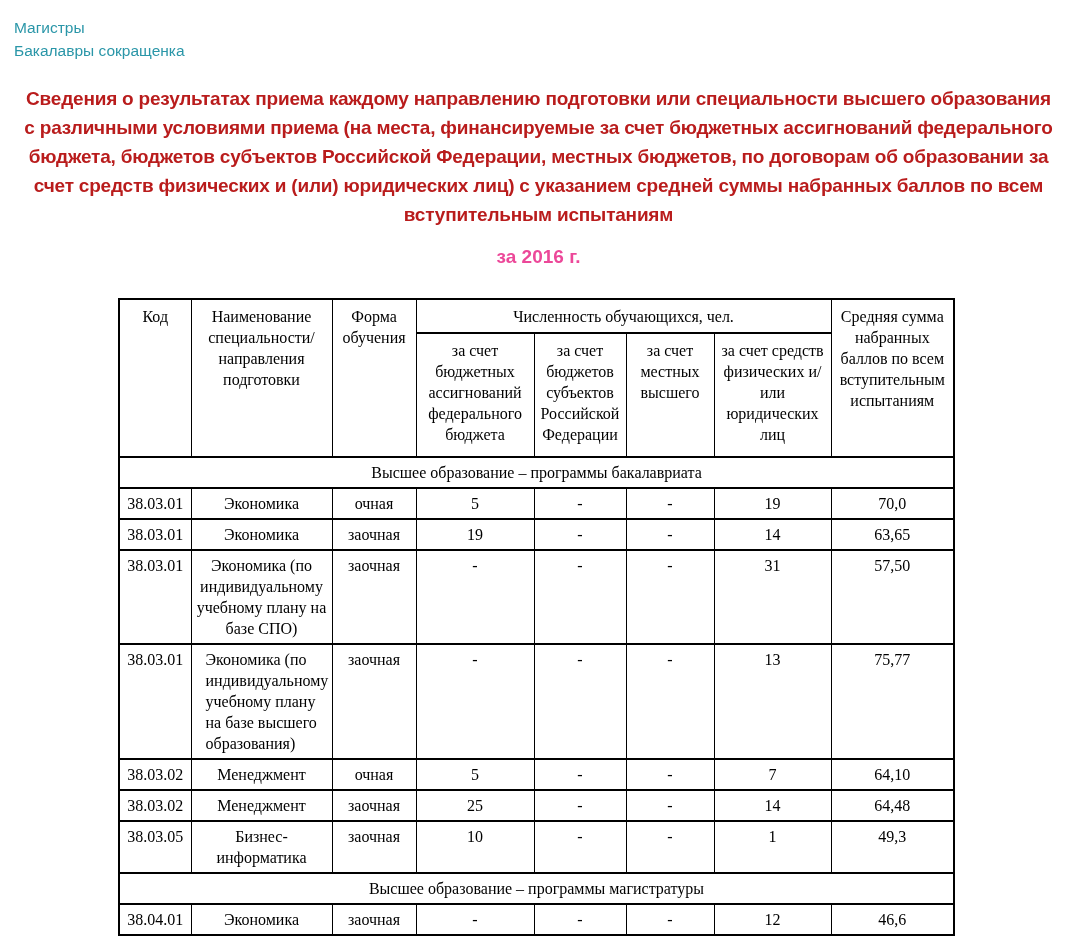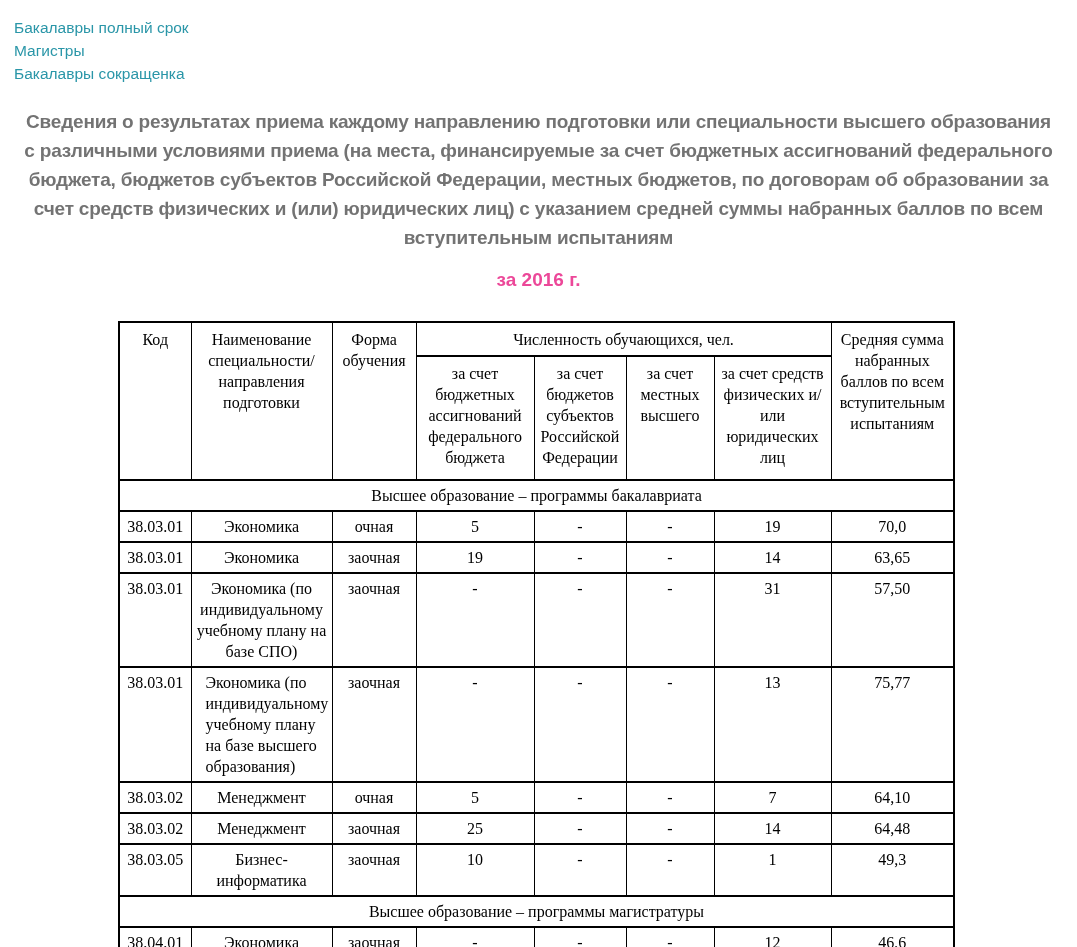--- a/index.html
+++ b/index.html
@@ -28,21 +28,21 @@
   }
   
   .doc-title {
     width: 1032px;
     margin: 22px auto 0;
     text-align: center;
     font-weight: bold;
     font-size: 19px;
     line-height: 29px;
     letter-spacing: -0.2px;
-    color: #737373;
+    color: #b91c1c;
   }
   .doc-title-year {
     margin: 13px 0 0;
     text-align: center;
     font-weight: bold;
     font-size: 19px;
     line-height: 29px;
     color: #ec4899;
   }
   
@@ -86,21 +86,20 @@
   }
   table.adm td.left {
     text-align: left;
     padding-left: 14px;
   }
 </style>
 </head>
 <body>
 
 <nav class="top-links">
-  <a href="#">Бакалавры полный срок</a>
   <a href="#">Магистры</a>
   <a href="#">Бакалавры сокращенка</a>
 </nav>
 
 <div class="doc-title">Сведения о результатах приема каждому направлению подготовки или специальности высшего образования с различными условиями приема (на места, финансируемые за счет бюджетных ассигнований федерального бюджета, бюджетов субъектов Российской Федерации, местных бюджетов, по договорам об образовании за счет средств физических и (или) юридических лиц) с указанием средней суммы набранных баллов по всем вступительным испытаниям</div>
 <div class="doc-title-year">за 2016 г.</div>
 
 <table class="adm">
   <colgroup>
     <col style="width:72px">

